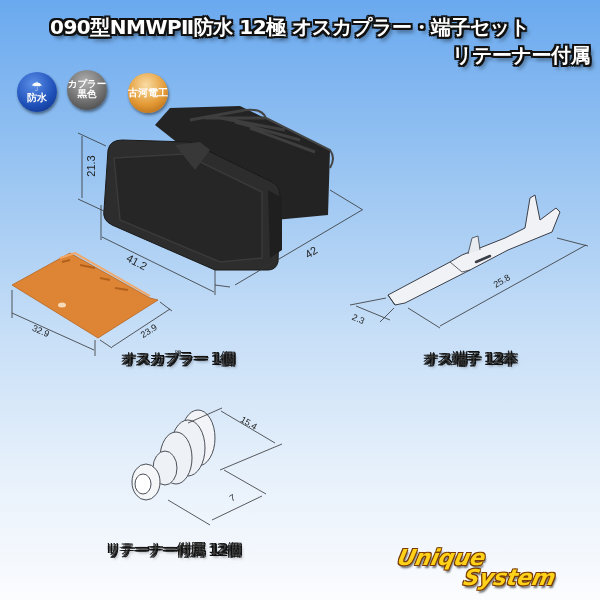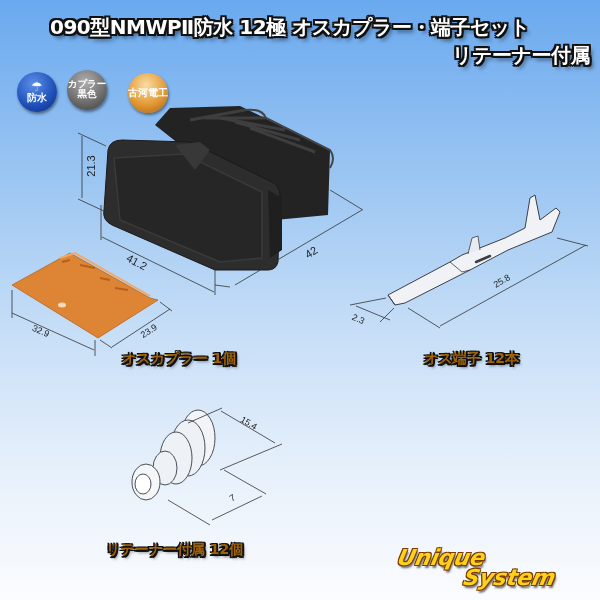--- a/index.html
+++ b/index.html
@@ -20,21 +20,21 @@
     position: absolute; width: 40px; height: 40px; border-radius: 50%;
     display: flex; flex-direction: column; align-items: center; justify-content: center;
     color: #fff; font-weight: bold; text-align: center; line-height: 1.05;
     box-shadow: 1px 2px 3px rgba(0,0,0,0.45);
   }
   .badge.water { left: 17px; top: 72px; background: radial-gradient(circle at 40% 30%, #5b8fe8 0%, #1d4fb8 60%, #0c2a78 100%); font-size: 10px; }
   .badge.color { left: 67px; top: 70px; background: radial-gradient(circle at 45% 30%, #b0b0b0 0%, #707070 55%, #3a3a3a 100%); font-size: 9.5px; font-family: Liberation Serif, serif; }
   .badge.maker { left: 128px; top: 73px; background: radial-gradient(circle at 45% 30%, #f9dca4 0%, #e39a35 55%, #a55c10 100%); font-size: 10px; }
   .umbrella { font-size: 13px; line-height: 12px; }
   .lbl {
-    position: absolute; color: #a16207; font-weight: bold; font-size: 14px; white-space: nowrap;
+    position: absolute; color: #404040; font-weight: normal; font-size: 14px; white-space: nowrap;
     text-shadow: -1.5px -1.5px 0 #111, 1.5px -1.5px 0 #111, -1.5px 1.5px 0 #111, 1.5px 1.5px 0 #111, 0 2px 0 #111, 2px 0 0 #111, 2px 3px 3px rgba(0,0,0,0.5);
   }
   .dim { position: absolute; font-size: 11px; color: #222; font-family: "Liberation Sans", sans-serif; }
   .dim.sm { font-size: 9px; }
   svg.draw { position: absolute; left: 0; top: 0; }
   .logo {
     position: absolute; font-family: "DejaVu Sans", sans-serif; font-weight: bold; font-style: italic;
     color: #ffd21a; font-size: 22px; letter-spacing: 0px;
     text-shadow: -1px -1px 0 #7a3b00, 1px -1px 0 #7a3b00, -1px 1px 0 #7a3b00, 1px 1px 0 #7a3b00, 2px 3px 2px rgba(0,0,0,0.55);
     transform: skewX(-12deg);

